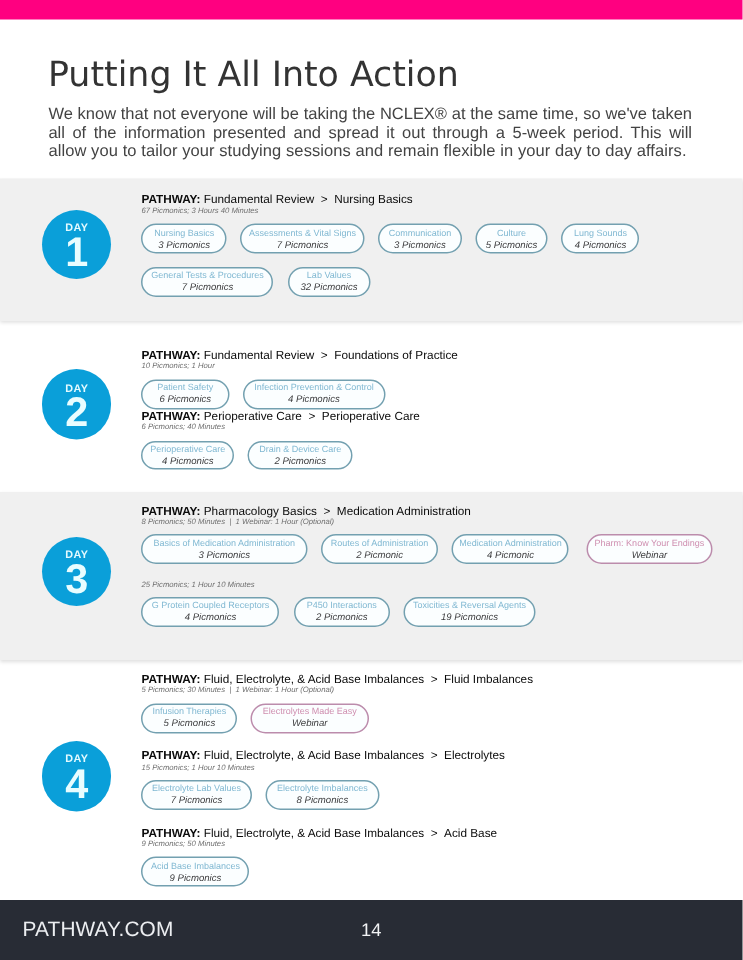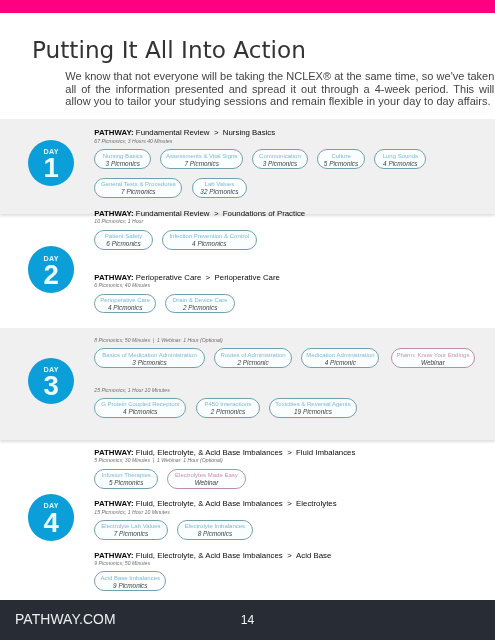--- a/index.html
+++ b/index.html
@@ -5,21 +5,21 @@
 <style>
 :root{--pink:#FF0080;--blue:#0A9FD9;--band:#F0F0F0;--footer:#282C35;}
 
 html,body{margin:0;padding:0;}
 body{width:495px;height:640px;background:#ffffff;overflow:hidden;
      font-family:"Liberation Sans",sans-serif;-webkit-font-smoothing:antialiased;}
 .page{position:relative;width:495px;height:640px;transform:translateZ(0);}
 .topbar{position:absolute;left:0;top:0;width:495px;height:13px;background:var(--pink);}
 .title{position:absolute;left:32px;top:37.8px;margin:0;font-family:"DejaVu Sans",sans-serif;
        font-size:23.2px;line-height:23px;font-weight:400;color:#333333;white-space:pre;}
-.intro{position:absolute;left:32.3px;top:70.3px;width:429px;margin-left:33px;}
+.intro{position:absolute;left:32.3px;top:70.3px;width:429px;}
 .intro .just{letter-spacing:-0.02px;}
 .intro .ln.last{letter-spacing:0.055px;}
 .intro .ln{font-size:11px;line-height:12.2px;color:#434343;white-space:pre-wrap;}
 .intro .just{text-align:justify;text-align-last:justify;}
 .band{position:absolute;left:0;width:495px;background:var(--band);
       box-shadow:0 1.5px 2.5px rgba(0,0,0,0.13);}
 .daycircle{position:absolute;left:28px;width:46.3px;height:46.3px;border-radius:50%;
            background:var(--blue);}
 .daycircle .dl{position:absolute;left:0;top:8.12px;width:100%;text-align:center;
                font-size:7.2px;line-height:7.2px;font-weight:bold;color:#e3faff;letter-spacing:0.3px;}
@@ -46,21 +46,21 @@
 
 </style>
 </head>
 <body>
 
 <div class="page">
 <div class="topbar"></div>
 <h1 class="title">Putting It All Into Action</h1>
 <div class="intro">
 <div class="ln just">We know that not everyone will be taking the NCLEX® at the same time, so we've taken</div>
-<div class="ln just">all of the information presented and spread it out through a 4-week period. This will</div>
+<div class="ln just">all of the information presented and spread it out through a 5-week period. This will</div>
 <div class="ln last">allow you to tailor your studying sessions and remain flexible in your day to day affairs.</div>
 </div>
 <div class="band" style="top:119px;height:95px"></div>
 <div class="band" style="top:328px;height:112px"></div>
 <div class="daycircle" style="top:139.6px">
 <span class="dl">DAY</span>
 <span class="dn">1</span>
 </div>
 <div class="pgroup" style="top:129.4px">
 <div class="phead"><b>PATHWAY:</b><span>&nbsp;Fundamental Review&nbsp;&nbsp;&gt;&nbsp;&nbsp;Nursing Basics</span></div>
@@ -95,21 +95,21 @@
 <div class="pill" style="width:55.6px">
 <span class="pt">Lab Values</span>
 <span class="pc">32 Picmonics</span>
 </div>
 </div>
 </div>
 <div class="daycircle" style="top:246.4px">
 <span class="dl">DAY</span>
 <span class="dn">2</span>
 </div>
-<div class="pgroup" style="top:210px">
+<div class="pgroup" style="top:233px">
 <div class="phead"><b>PATHWAY:</b><span>&nbsp;Fundamental Review&nbsp;&nbsp;&gt;&nbsp;&nbsp;Foundations of Practice</span></div>
 <div class="psub">10 Picmonics; 1 Hour</div>
 <div class="prow">
 <div class="pill" style="width:58.5px">
 <span class="pt">Patient Safety</span>
 <span class="pc">6 Picmonics</span>
 </div>
 <div class="pill" style="width:94.6px">
 <span class="pt">Infection Prevention &amp; Control</span>
 <span class="pc">4 Picmonics</span>
@@ -128,20 +128,21 @@
 <span class="pt">Drain &amp; Device Care</span>
 <span class="pc">2 Picmonics</span>
 </div>
 </div>
 </div>
 <div class="daycircle" style="top:357.7px">
 <span class="dl">DAY</span>
 <span class="dn">3</span>
 </div>
 <div class="pgroup" style="top:336.6px">
+<div class="phead"><b>PATHWAY:</b><span>&nbsp;Pharmacology Basics&nbsp;&nbsp;&gt;&nbsp;&nbsp;Medication Administration</span></div>
 <div class="psub">8 Picmonics; 50 Minutes&nbsp;&nbsp;|&nbsp;&nbsp;1 Webinar: 1 Hour (Optional)</div>
 <div class="prow">
 <div class="pill" style="width:110.5px">
 <span class="pt">Basics of Medication Administration</span>
 <span class="pc">3 Picmonics</span>
 </div>
 <div class="pill" style="width:78.2px">
 <span class="pt">Routes of Administration</span>
 <span class="pc">2 Picmonic</span>
 </div>

